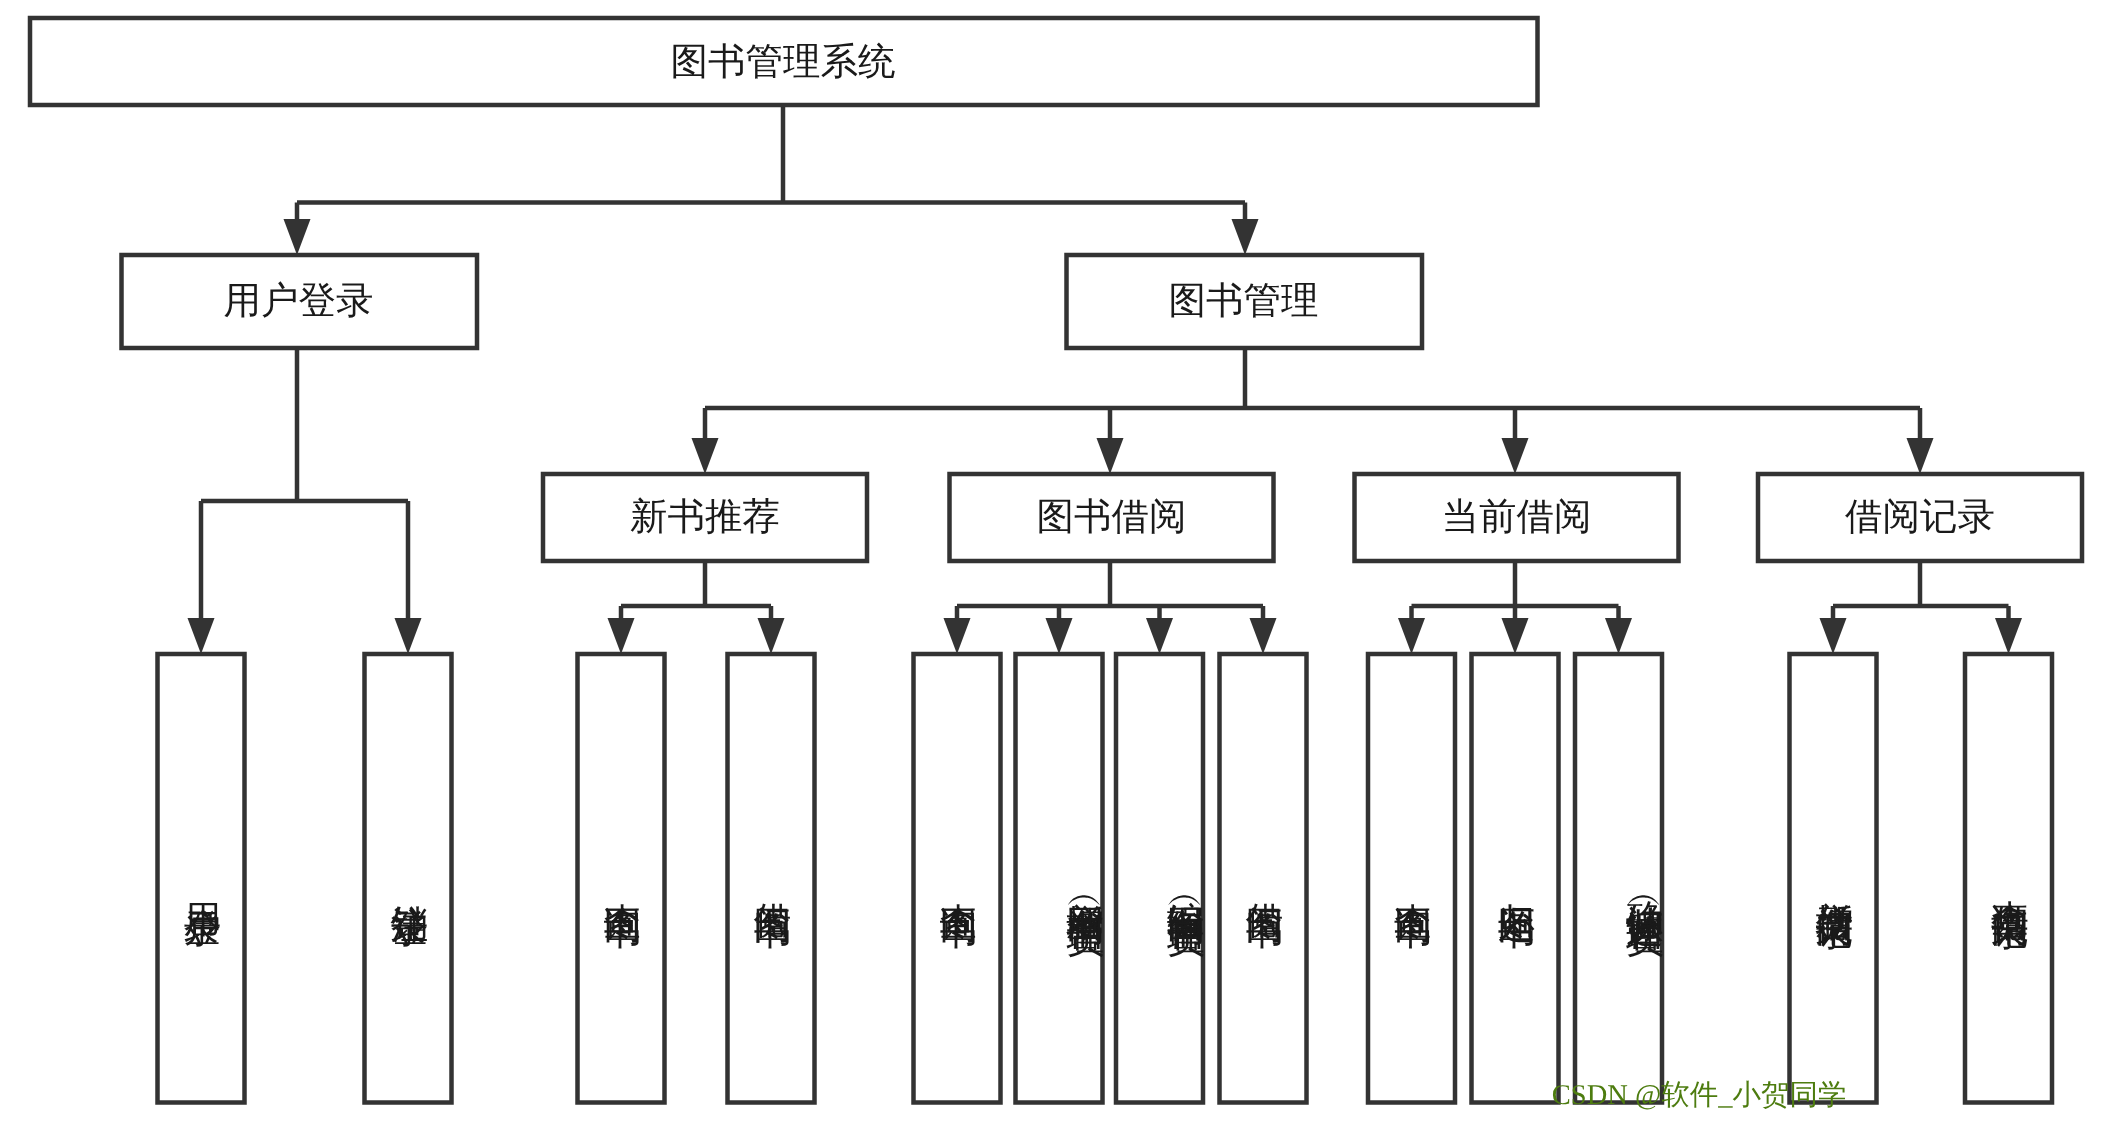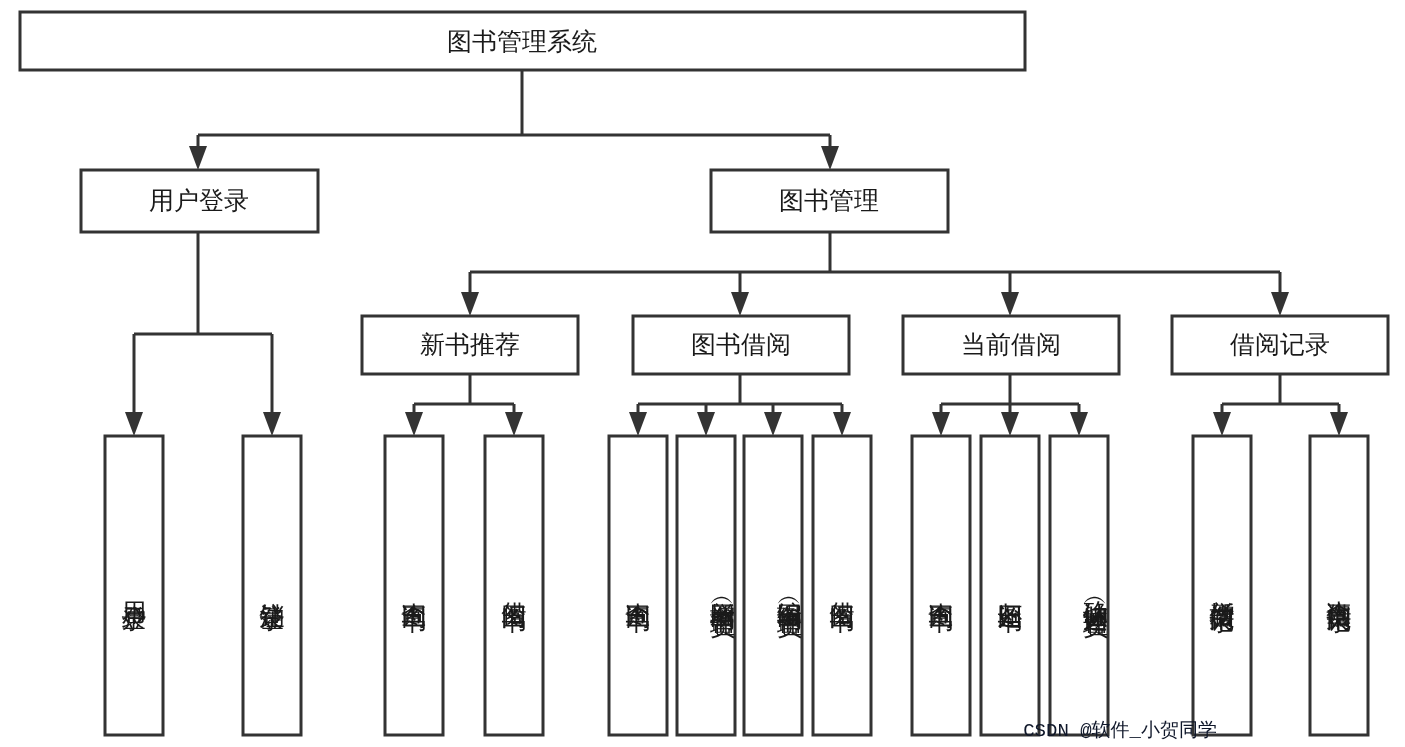--- a/index.html
+++ b/index.html
@@ -57,25 +57,25 @@
     font-size: 25px;
     line-height: 1;
     color: #1a1a1a;
     letter-spacing: 2px;
     white-space: nowrap;
     text-align: center;
     pointer-events: none;
   }
   .watermark {
     position: absolute;
-    right: 24px;
+    right: 10px;
     bottom: 4px;
-    font-family: Liberation Mono, monospace;
+    font-family: Liberation Serif, serif;
     font-size: 19px;
-    color: #0f172a;
+    color: #4d7c0f;
     white-space: nowrap;
     letter-spacing: 0px;
   }
 </style>
 </head>
 <body>
 
 <div id="diagram-root">
 
   <svg id="flow" viewBox="0 0 1405 747" xmlns="http://www.w3.org/2000/svg">

